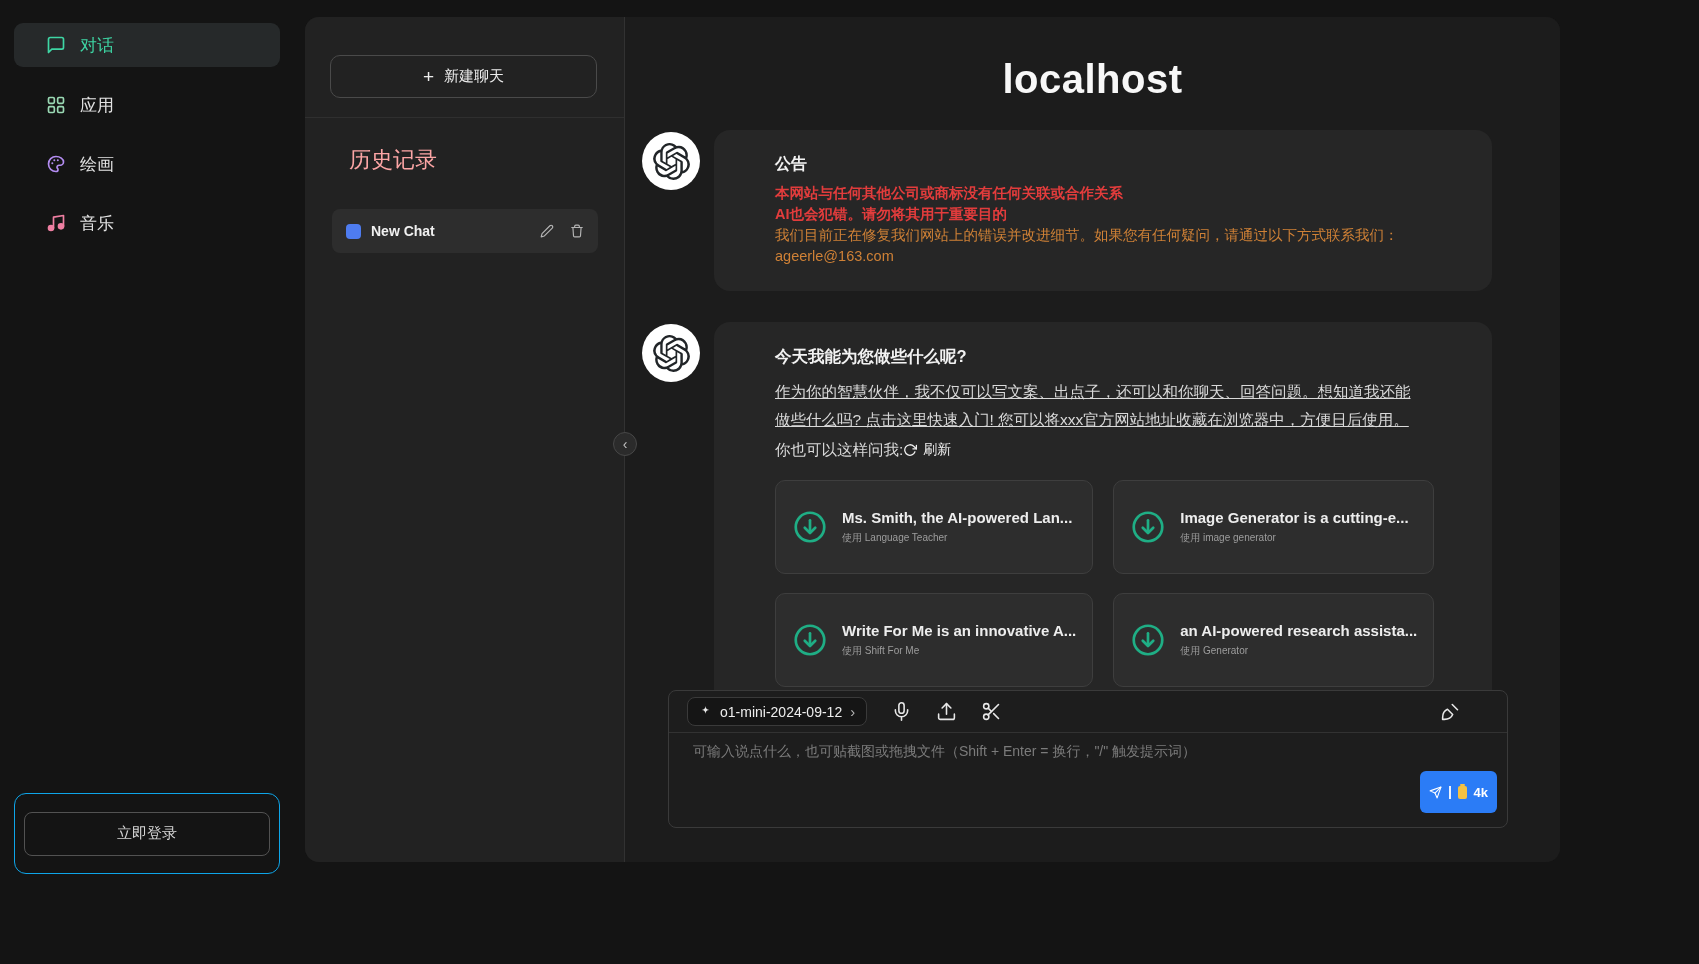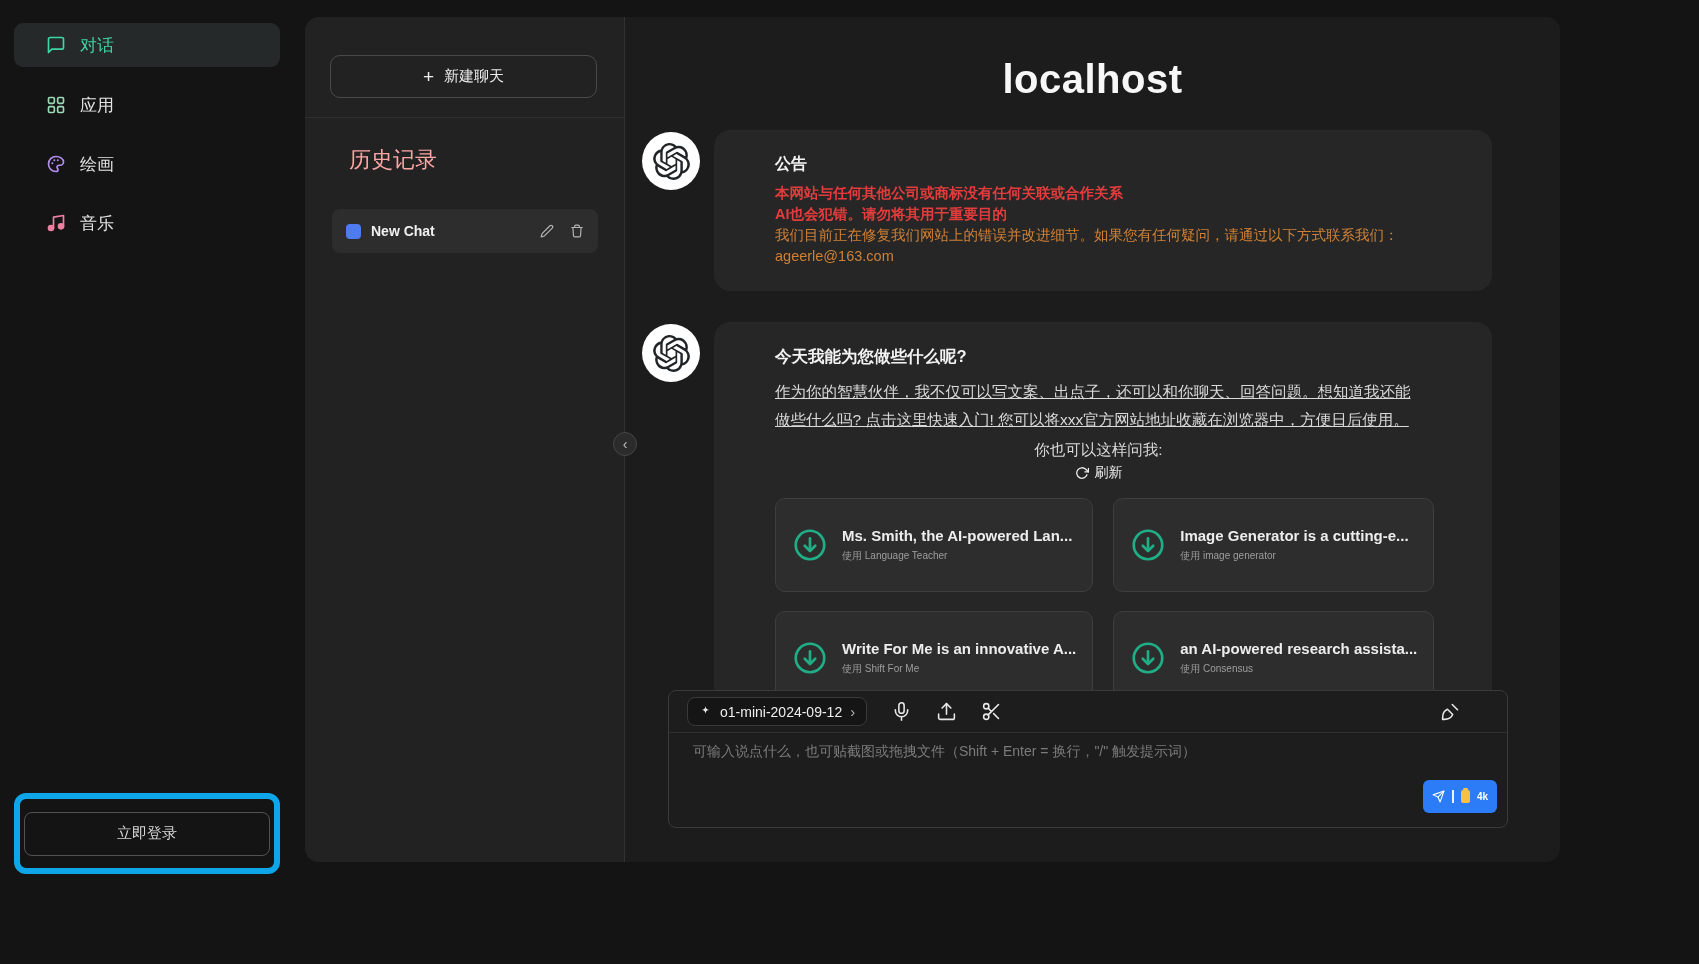--- a/index.html
+++ b/index.html
@@ -14,21 +14,21 @@
               font-size:17px; color:#e3e3e3; cursor:pointer; }
   .nav-item.selected { background:#26292a; color:#3ed6a4; }
   .nav-item .nicon { width:20px; height:20px; display:flex; }
   .nav-item svg { width:20px; height:20px; }
   .icon-chat { color:#3ed6a4; }
   .icon-apps { color:#9ad9b4; }
   .icon-palette { color:#b48df2; }
   .icon-music { color:#ef7fa2; }
 
   .login-box { position:absolute; left:14px; top:785px; width:266px; height:81px;
-               border:6px solid #0ea5e9; border-radius:12px; display:flex;
+               border:1px solid #0ea5e9; border-radius:12px; display:flex;
                align-items:center; justify-content:center; }
   .login-btn { width:246px; height:44px; border:1px solid #525252; border-radius:8px;
                background:transparent; color:#d6d6d6; font-size:15px; display:flex;
                align-items:center; justify-content:center; cursor:pointer; }
 
   
   .workspace { position:absolute; left:305px; top:17px; width:1255px; height:845px;
                display:flex; border-radius:14px; overflow:hidden; background:#1c1c1c; }
 
   
@@ -66,21 +66,21 @@
   .avatar svg { width:37px; height:37px; }
   .msg-card { position:absolute; left:72px; top:0; width:778px; background:#262626;
               border-radius:16px; padding:24px 70px 24px 61px; }
 
   .ann-title { font-size:16px; font-weight:bold; color:#f2f2f2; margin-bottom:8px; }
   .ann-red { color:#e23c3c; font-weight:bold; font-size:14.5px; line-height:21px; }
   .ann-orange { color:#cf8136; font-size:14.5px; line-height:21px; }
 
   .welcome-title { font-size:16.5px; font-weight:bold; color:#f2f2f2; margin-bottom:10px; }
   .welcome-body { font-size:15.5px; color:#d9d9d9; line-height:28px;text-decoration:underline; }
-  .ask-row { display:flex; align-items:center; margin-top:2px;flex-direction:column; }
+  .ask-row { display:flex; align-items:center; margin-top:2px; }
   .ask-hint { font-size:15.5px; color:#d9d9d9; line-height:28px; }
   .refresh-link { display:flex; align-items:center; gap:6px; font-size:14px; color:#f0f0f0; cursor:pointer; }
   .refresh-link svg { width:14px; height:14px; }
 
   .sugg-grid { display:grid; grid-template-columns:1fr 1fr; gap:19px 20px; margin-top:16px; }
   .sugg-card { background:#2d2d2d; border:1px solid #3e3e3e; border-radius:10px;
                padding:28px 16px; display:flex; align-items:center; gap:14px;
                min-height:74px; cursor:pointer; }
   .sugg-icon { width:36px; height:36px; flex:none; color:#1fae85; display:flex; }
   .sugg-icon svg { width:36px; height:36px; }
@@ -100,23 +100,23 @@
   .model-chip .chev { color:#b5b5b5; font-size:15px; }
   .tool-btn { width:21px; height:21px; display:flex; color:#e8e8e8; cursor:pointer; }
   .tool-btn svg { width:21px; height:21px; }
   .tool-btn.clean { margin-left:auto; margin-right:28px; }
 
   .composer textarea { position:absolute; left:24px; top:52px; width:792px; height:48px;
                        background:transparent; border:none; outline:none; resize:none;
                        color:#eeeeee; font-size:14px; font-family:inherit; }
   .composer textarea::placeholder { color:#7b7b7b; }
 
-  .send-badge { position:absolute; right:10px; bottom:14px; height:33px; background:#2b7cf6;
+  .send-badge { position:absolute; right:10px; bottom:14px; height:42px; background:#2b7cf6;
                 border-radius:6px; display:flex; align-items:center; gap:7px; padding:8px 9px;
-                color:#ffffff; font-size:10px; font-weight:bold; cursor:pointer; }
+                color:#ffffff; font-size:13px; font-weight:bold; cursor:pointer; }
   .send-badge svg { width:13px; height:13px; }
   .badge-sep { width:1.5px; height:13px; background:rgba(255,255,255,.9); }
   .battery { width:9px; height:13px; background:#f5c242; border-radius:2px; position:relative; }
   .battery::before { content:""; position:absolute; top:-2px; left:2px; width:5px; height:2px;
                      background:#f5c242; border-radius:1px; }
 </style>
 </head>
 <body>
 
 <div class="app">
@@ -280,21 +280,21 @@
             <div class="sugg-card">
               <span class="sugg-icon">
                 <svg viewBox="0 0 24 24" fill="none" stroke="currentColor" stroke-width="1.8" stroke-linecap="round" stroke-linejoin="round">
                     <circle cx="12" cy="12" r="9.5"></circle>
                     <line x1="12" y1="7.5" x2="12" y2="15.5"></line>
                     <polyline points="8.5 12.5 12 16 15.5 12.5"></polyline>
                   </svg>
               </span>
               <span>
                 <div class="sugg-title">an AI-powered research assista...</div>
-                <div class="sugg-sub">使用 Consensus</div>
+                <div class="sugg-sub">使用 Generator</div>
               </span>
             </div>
           </div>
         </div>
       </div>
 
       <div class="composer">
         <div class="composer-toolbar">
           <span class="model-chip">
             <span class="spark">

